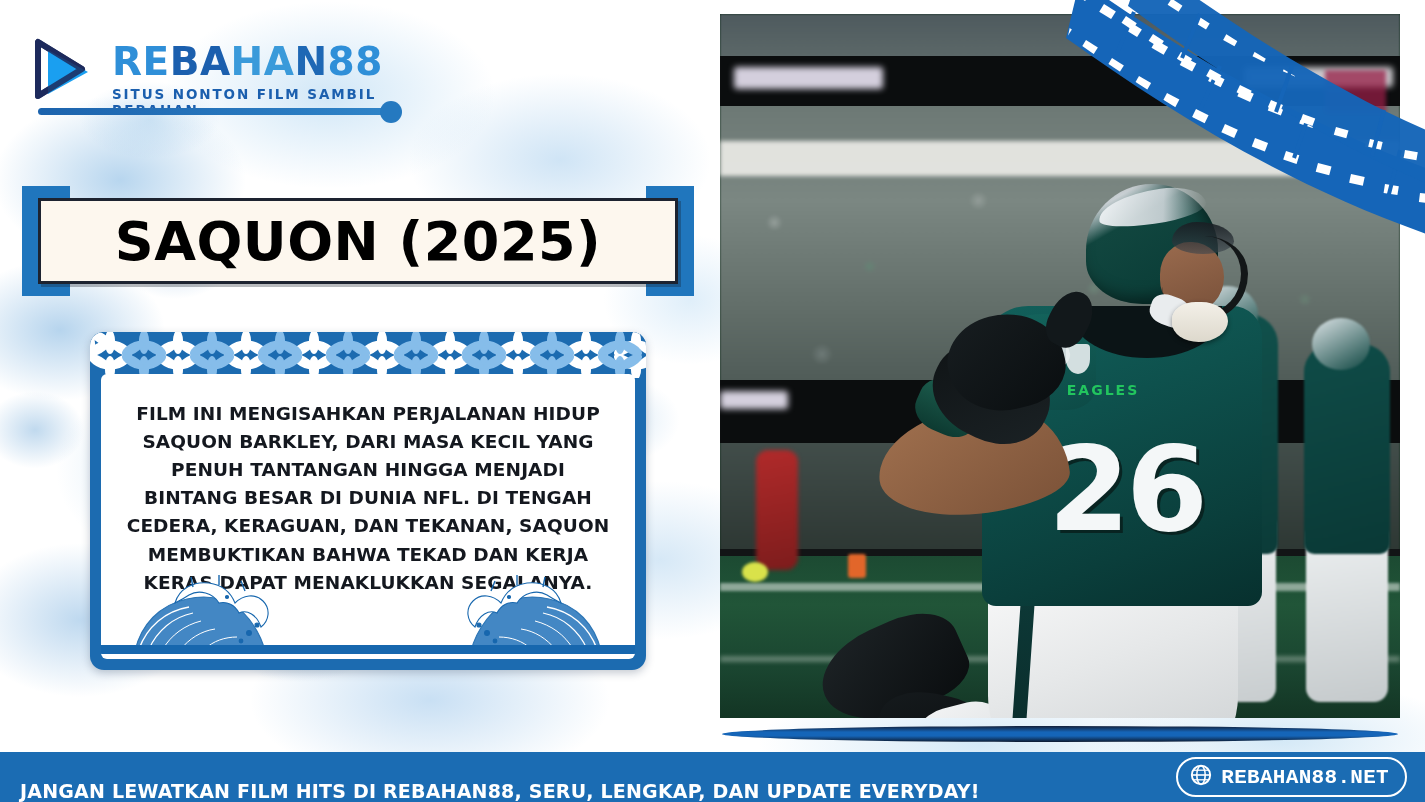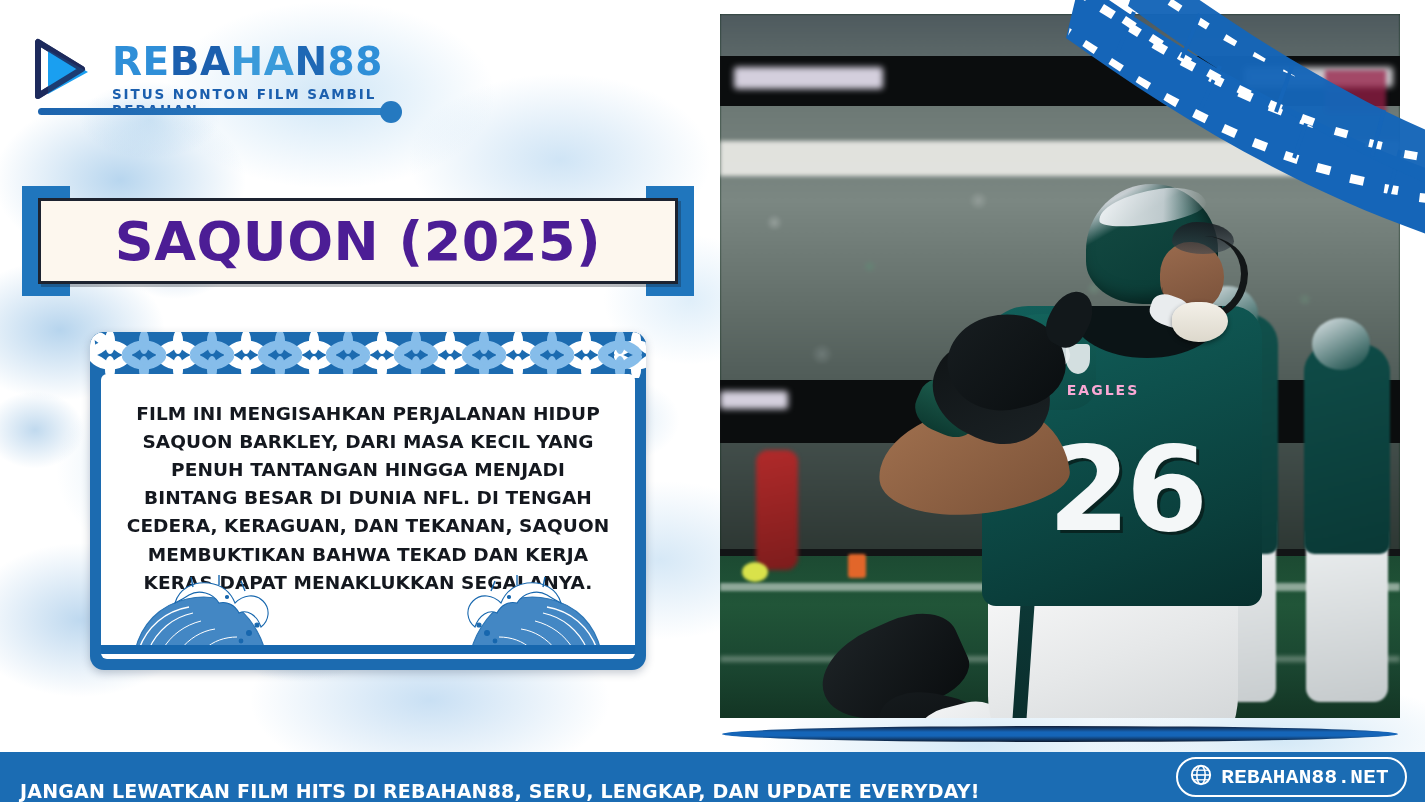--- a/index.html
+++ b/index.html
@@ -69,21 +69,21 @@
   .title-bracket{ position:absolute; top:10px; width:48px; height:110px; background:#2076bd; }
   .title-bracket.l{ left:0; }
   .title-bracket.r{ right:0; }
   .title-box{
     position:absolute; left:16px; top:22px; right:16px; bottom:22px;
     background:#fdf7ee; border:3px solid #1d2330;
     box-shadow:3px 3px 0 rgba(20,25,35,.30);
     display:flex; align-items:center; justify-content:center;
   }
   .title-text{
-    font-size:54px; font-weight:bold; color:#4c1d95;
+    font-size:54px; font-weight:bold; color:#000000;
     letter-spacing:.5px; white-space:nowrap;
     font-family:"DejaVu Sans", sans-serif;
   }
   .title-text .yr{ font-weight:bold; }
 
   
   .desc-card{
     position:absolute; left:90px; top:332px; width:556px; height:338px;
     background:#1c6bb0; border-radius:14px;
     box-shadow:0 3px 8px rgba(20,40,70,.25);
@@ -221,21 +221,21 @@
   }
   .pl-num{
     left:306px; top:400px; width:200px; height:150px;
     color:#f4f7f8; font-size:118px; font-weight:bold; line-height:150px;
     letter-spacing:-4px; text-align:center;
     font-family:"DejaVu Sans", sans-serif;
     text-shadow:3px 3px 0 rgba(8,30,28,.85);
   }
   .pl-eagles-text{
     left:318px; top:368px; width:130px;
-    color:#f9a8d4; font-size:14px; font-weight:bold; letter-spacing:2px;
+    color:#22c55e; font-size:14px; font-weight:bold; letter-spacing:2px;
     text-align:center; font-family:"DejaVu Sans", sans-serif;
   }
   .pl-nflpatch{
     left:346px; top:330px; width:24px; height:30px;
     background:#e9eef0; border-radius:4px 4px 50% 50%; opacity:.9;
   }
   .pl-arm{
     left:158px; top:392px; width:190px; height:108px;
     background:linear-gradient(150deg,#a1714f,#7b5238);
     border-radius:60% 40% 50% 50%/60% 70% 30% 40%;

